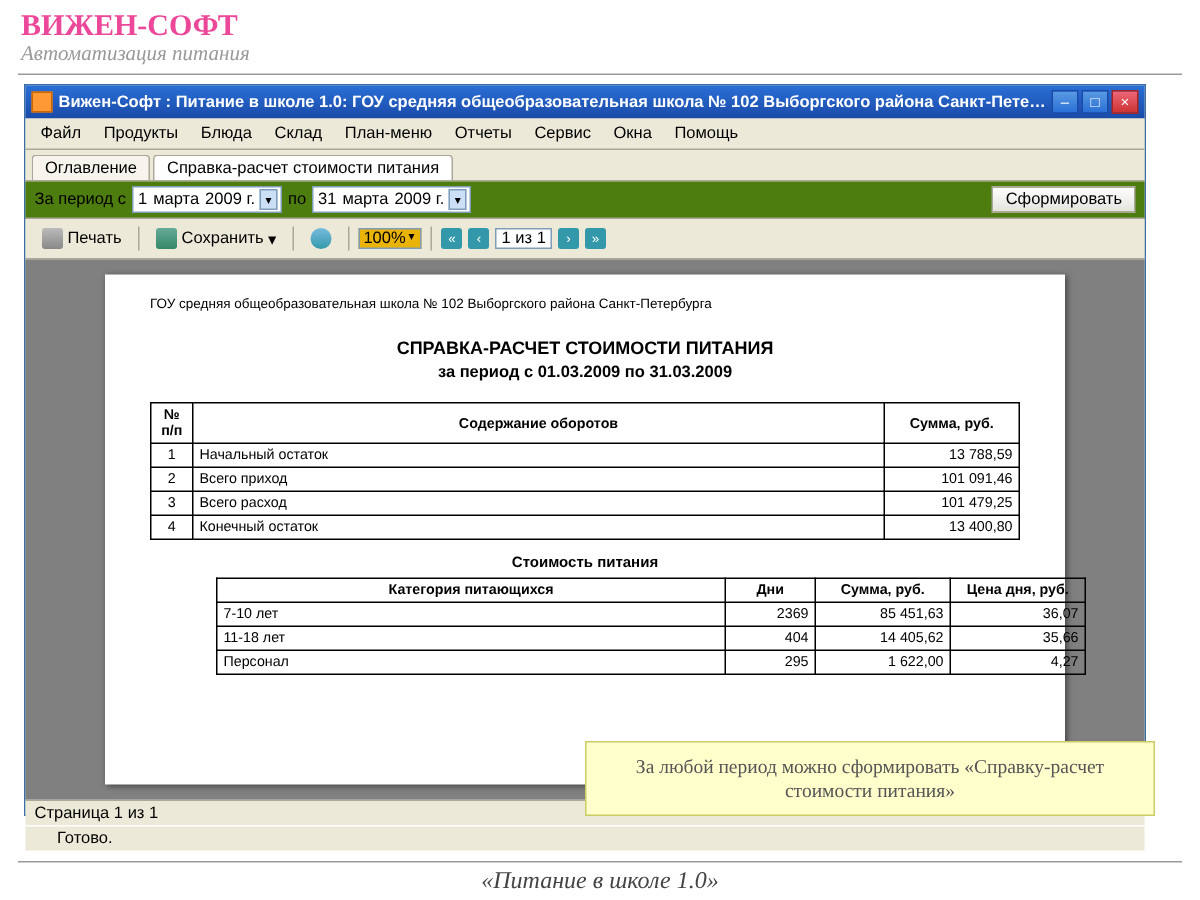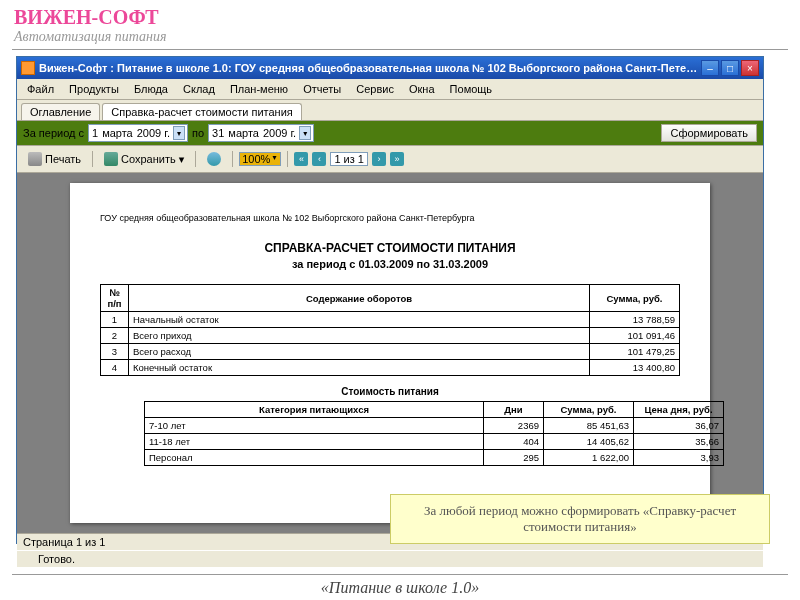--- a/index.html
+++ b/index.html
@@ -40,21 +40,21 @@
   .ico-print { background: linear-gradient(#bbb,#888); border-radius: 2px; }
   .ico-save { background: linear-gradient(#6a9,#386); border-radius: 2px; }
   .ico-refresh { background: linear-gradient(#7bd,#39a); border-radius: 50%; }
   .sep { width: 1px; height: 16px; background: #aca899; margin: 0 2px; }
   .drop { display: inline-flex; align-items: flex-start; background: #eab308; border: 1px solid #7f9db9; padding: 0 2px; }
   .drop .arrow { font-size: 8px; padding: 0 2px; }
   .nav-ico { width: 14px; height: 14px; background: #39a; border-radius: 2px; display: inline-flex; align-items: center; justify-content: center; color: #fff; font-size: 9px; }
   .page-indicator { background: #fff; border: 1px solid #7f9db9; padding: 0 3px; }
 
   .doc-area { background: #808080; position: relative; height: 360px; overflow: hidden; padding: 10px 40px; }
-  .page { background: #fff; width: 640px; height: 340px; margin: 0 auto; box-shadow: 1px 1px 4px rgba(0,0,0,0.5); padding: 30px 30px; font-size: 10px; }
+  .page { background: #fff; width: 640px; height: 340px; margin: 0 auto; box-shadow: 1px 1px 4px rgba(0,0,0,0.5); padding: 14px 30px; font-size: 10px; }
   .page .school { font-size: 9px; text-align: left; margin-bottom: 18px; }
   .page .doc-title { text-align: center; font-weight: bold; font-size: 12px; margin-bottom: 3px; }
   .page .doc-subtitle { text-align: center; font-weight: bold; font-size: 11px; margin-bottom: 14px; }
 
   table.report { border-collapse: collapse; width: 100%; font-size: 9.5px; margin-bottom: 10px; }
   table.report th, table.report td { border: 1px solid #000; padding: 2px 4px; }
   table.report th { font-weight: bold; text-align: center; }
   table.report td.num { text-align: center; width: 24px; }
   table.report td.amt { text-align: right; width: 90px; }
 
@@ -212,21 +212,21 @@
         <tr>
               <td>11-18 лет</td>
               <td class="right">404</td>
               <td class="right">14 405,62</td>
               <td class="right">35,66</td>
             </tr>
         <tr>
               <td>Персонал</td>
               <td class="right">295</td>
               <td class="right">1 622,00</td>
-              <td class="right">3,93</td>
+              <td class="right">4,27</td>
             </tr>
       </tbody>
         </table>
     </div>
   </div>
 
   <div class="statusbar">
     <span>Страница 1 из 1</span>
   </div>
   <div class="statusbar2">

